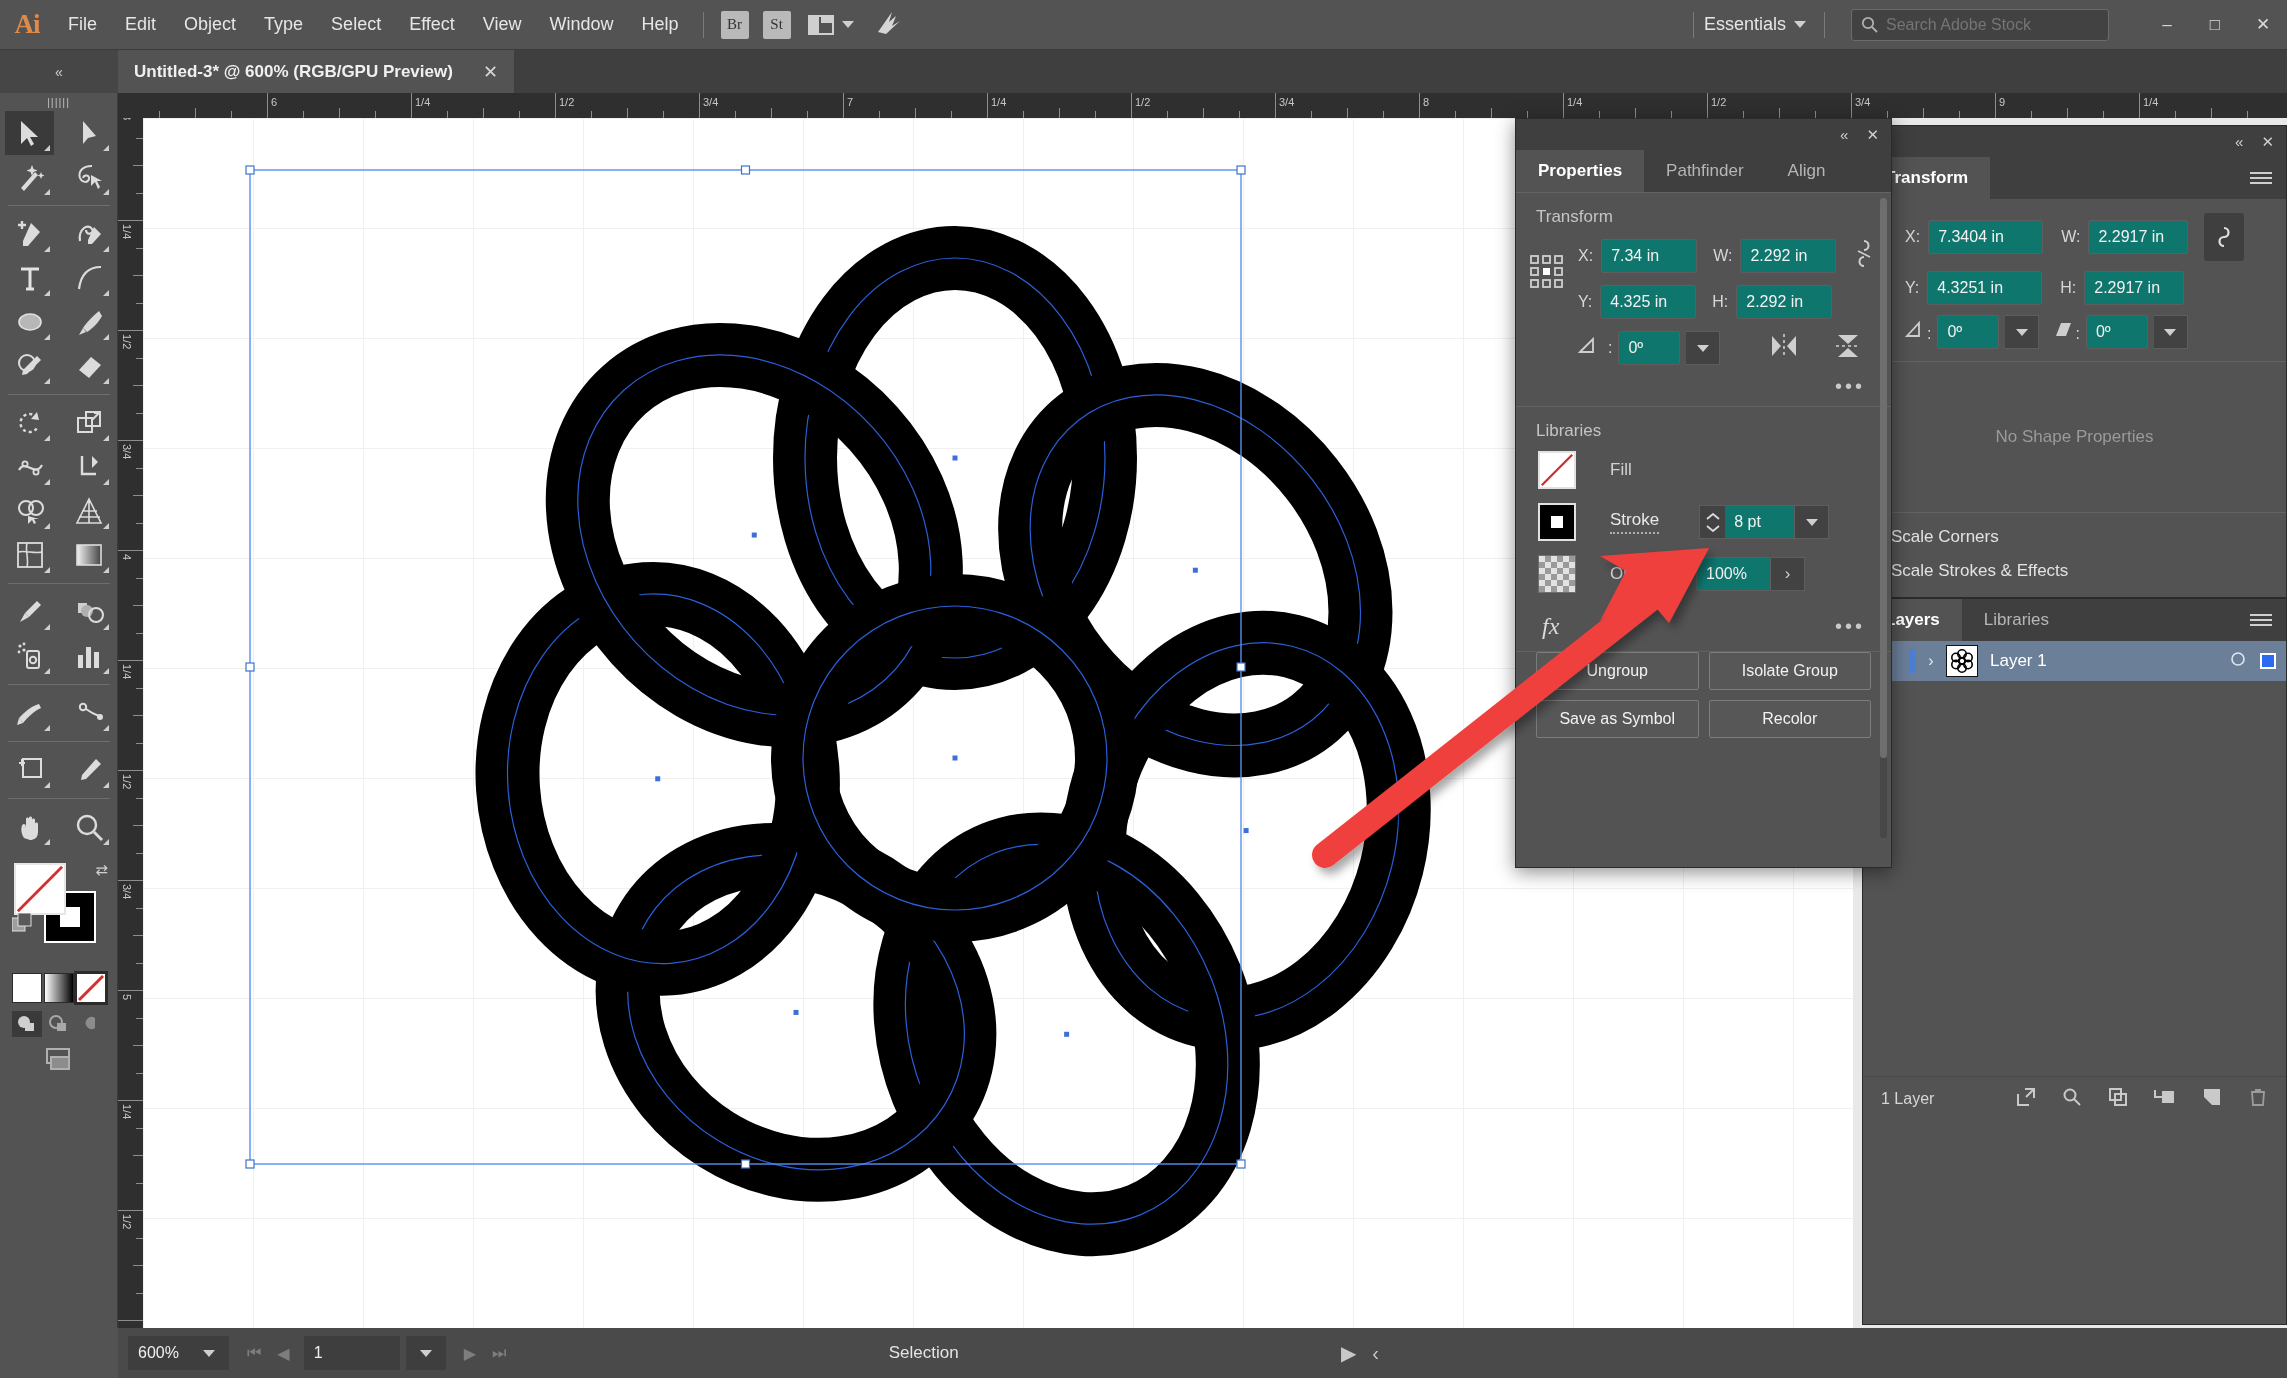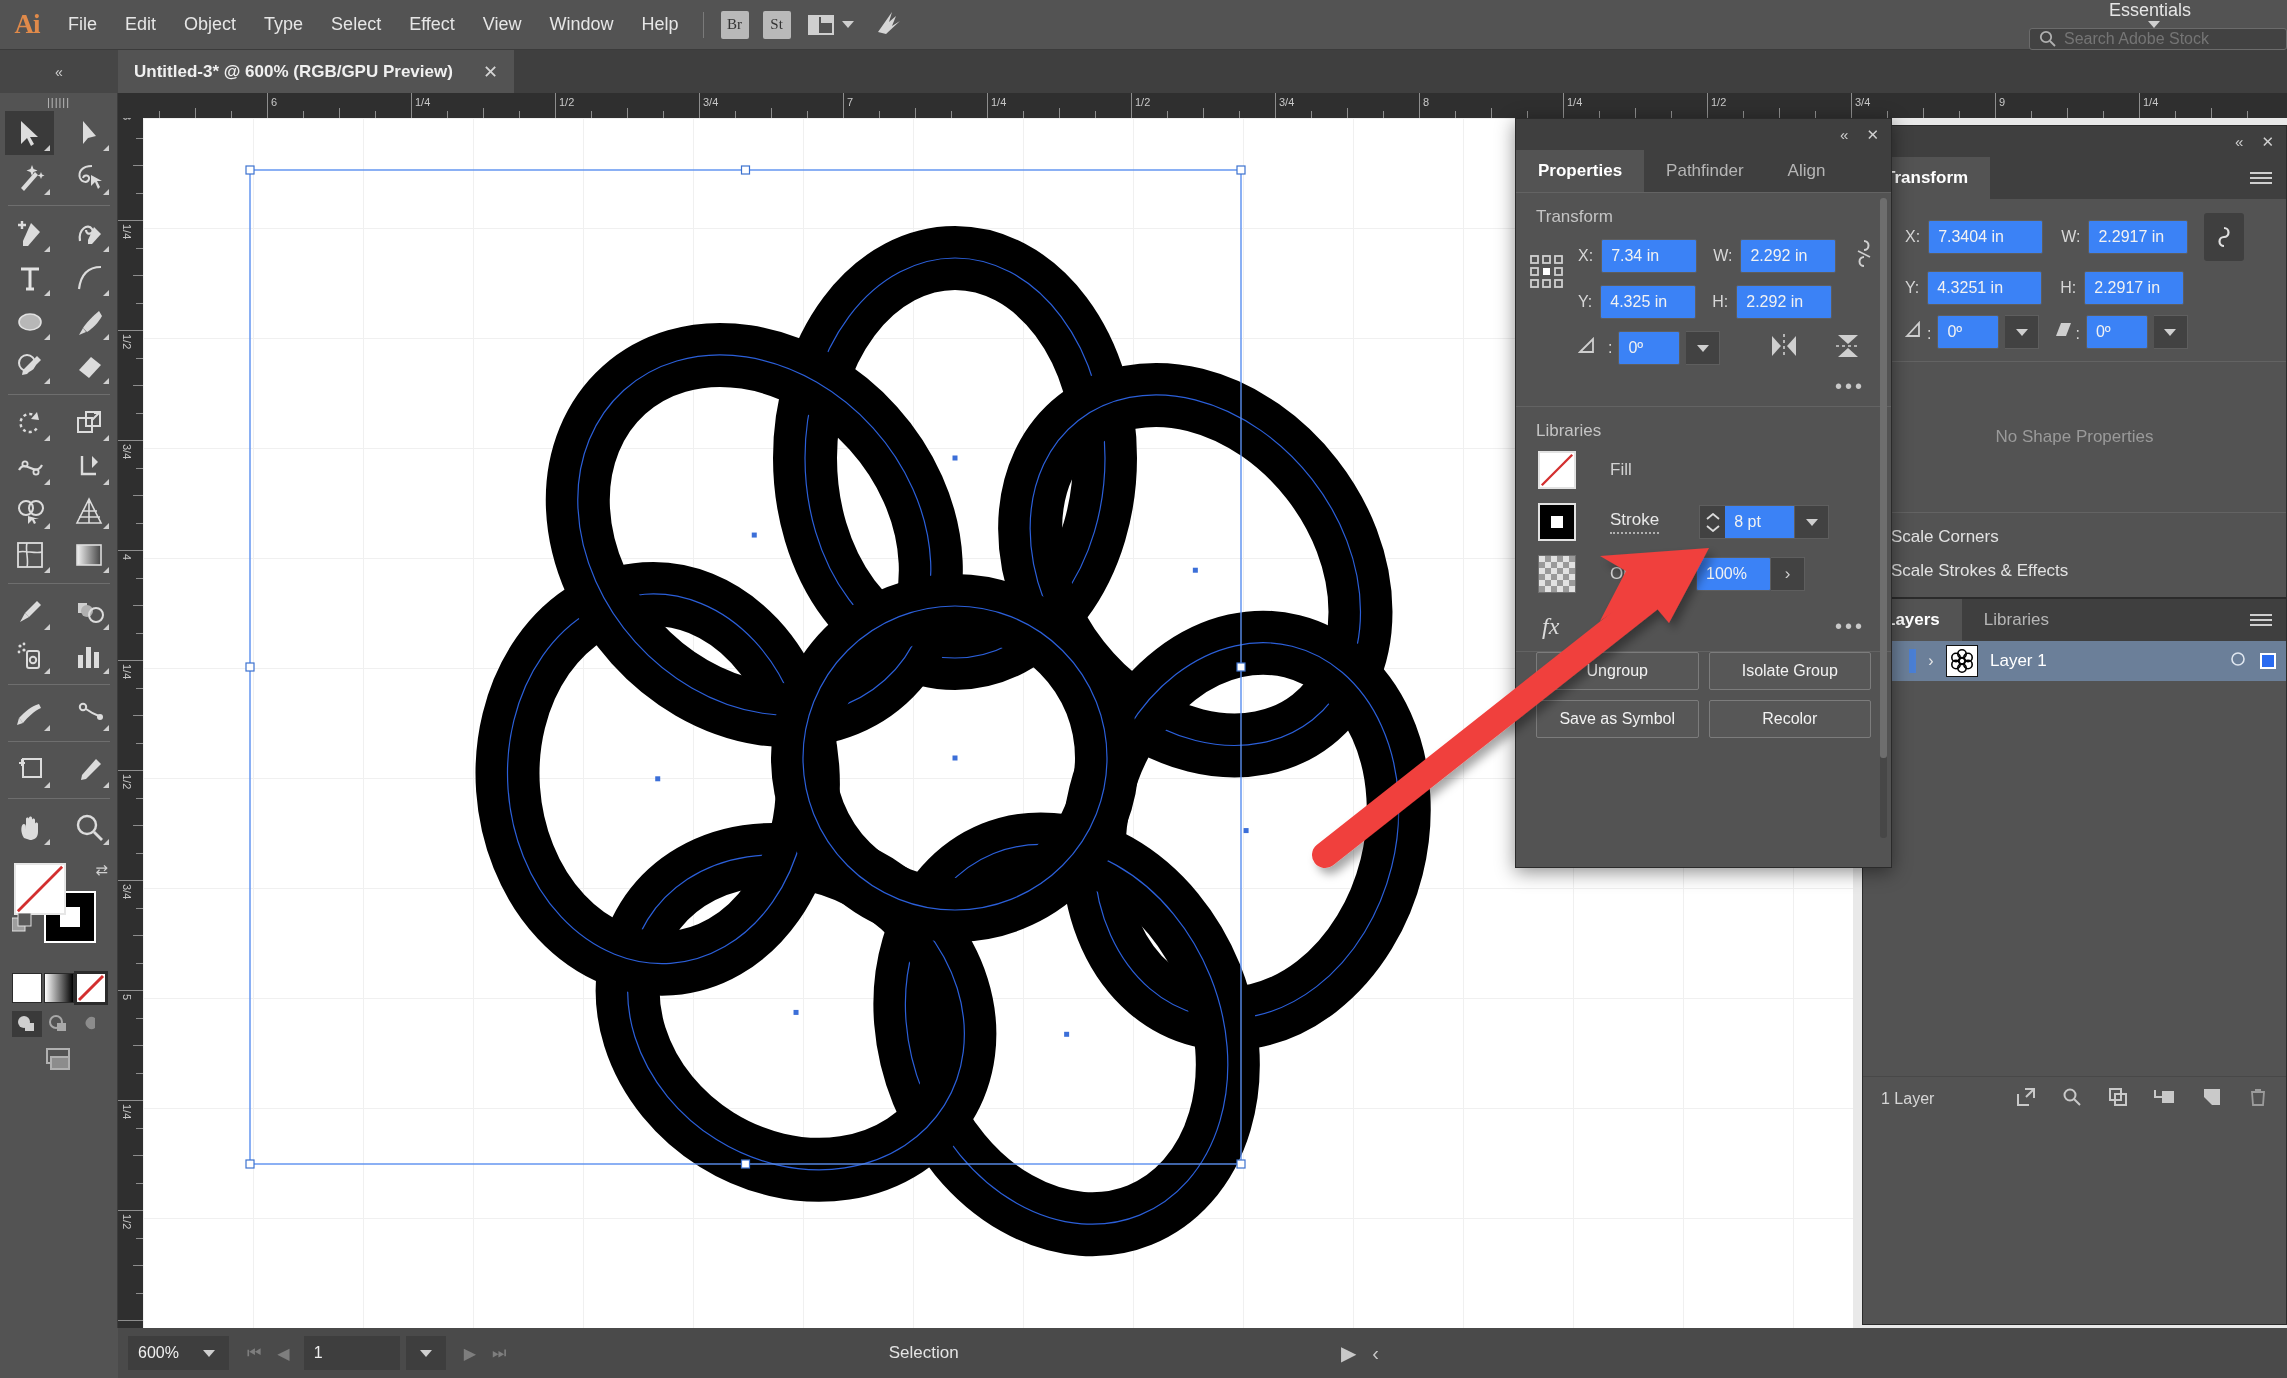--- a/index.html
+++ b/index.html
@@ -16,21 +16,21 @@
   .menu-item { padding:0 14px; height:50px; display:flex; align-items:center;
     font-size:18px; color:#e6e6e6; white-space:nowrap; }
   .mb-sep { width:1px; height:26px; background:#7a7a7a; margin:0 10px; }
   .mb-chip { width:28px; height:28px; background:#b9b9b9; color:#333;
     font-size:15px; display:flex; align-items:center; justify-content:center;
     font-family:"Liberation Serif", serif; border-radius:2px; margin:0 7px; }
   .chev { width:0;height:0;border-left:6px solid transparent;border-right:6px solid transparent;
     border-top:7px solid #cfcfcf; margin-left:8px;}
   .mb-ic { margin:0 10px; }
 
-  .mb-right { margin-left:auto; display:flex; align-items:center; height:50px;flex-direction:column; }
+  .mb-right { margin-left:auto; display:flex; align-items:center; height:50px; }
   .ess-label { font-size:18px; color:#e6e6e6; }
   .search-box { width:258px; height:32px; background:#424242; border:1px solid #6b6b6b;
     border-radius:3px; display:flex; align-items:center; padding:0 8px; margin-left:16px; }
   .search-box input { background:transparent;border:none;outline:none;color:#a9a9a9;font-size:16px;
     font-family:"Liberation Sans",sans-serif; width:100%; }
   .wbtn { width:48px;height:34px; display:flex;align-items:center;justify-content:center;
     color:#d8d8d8; font-size:17px; }
 
   
   .tabbar { position:absolute; left:0; top:50px; width:2287px; height:43px; background:#3f3f3f;}
@@ -94,21 +94,21 @@
      justify-content:flex-end; padding-right:12px; gap:18px; color:#d0d0d0; font-size:15px;}
   .tabrow { height:42px; background:#3f3f3f; display:flex; align-items:stretch; }
   .ptab { display:flex;align-items:center; padding:0 22px; font-size:17px; color:#b6b6b6;}
   .ptab.active { background:#535353; color:#ffffff; font-weight:bold; }
   .ptab.filler { flex:1; }
   .ham { margin-left:auto; display:flex;align-items:center;padding:0 14px; }
   .ham span{display:block;width:22px;height:2px;background:#cfcfcf;margin:3px 0;}
 
   .sect-title { font-size:17px; color:#c4c4c4; }
   .row { display:flex; align-items:center;gap:12px; }
-  .fld { background:#3b82f6; border:1px solid #5e5e5e; border-radius:2px;
+  .fld { background:#0f766e; border:1px solid #5e5e5e; border-radius:2px;
      height:34px; display:flex; align-items:center; padding:0 9px; color:#f2f2f2; font-size:16px;}
   .fldlbl { color:#d7d7d7; font-size:16px; }
   .drop { width:34px;height:34px;background:#424242;border:1px solid #5e5e5e;border-left:none;
      display:flex;align-items:center;justify-content:center; }
   .dots { color:#c9c9c9; letter-spacing:3px; font-size:20px; }
   .qa-btn { height:38px; border:1px solid #7c7c7c; border-radius:2px; background:#575757;
      display:flex;align-items:center;justify-content:center;color:#f2f2f2;font-size:16px;}
   .divider { height:1px; background:#636363; }
 
   .statusbar { position:absolute; left:118px; top:1328px; width:2169px; height:50px;

